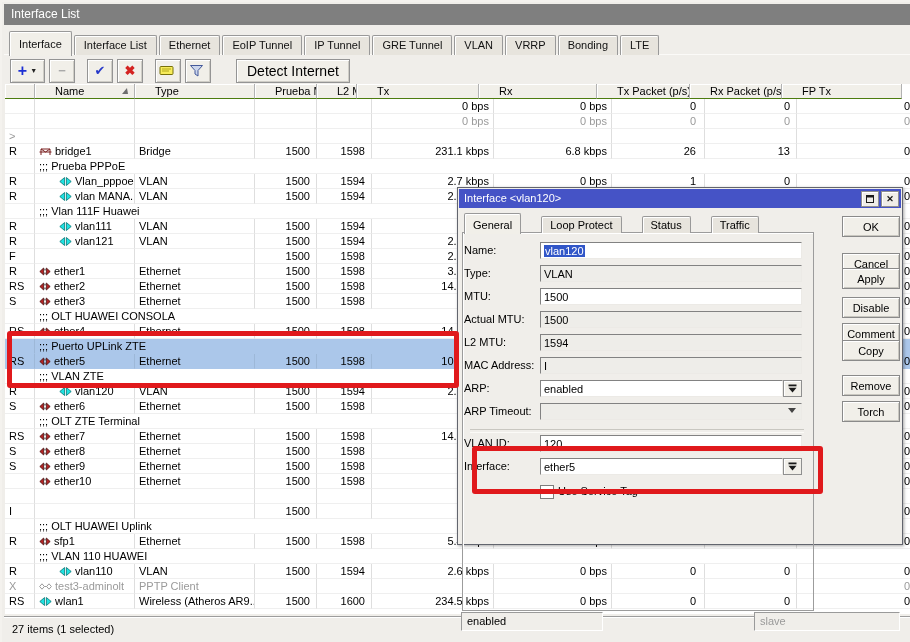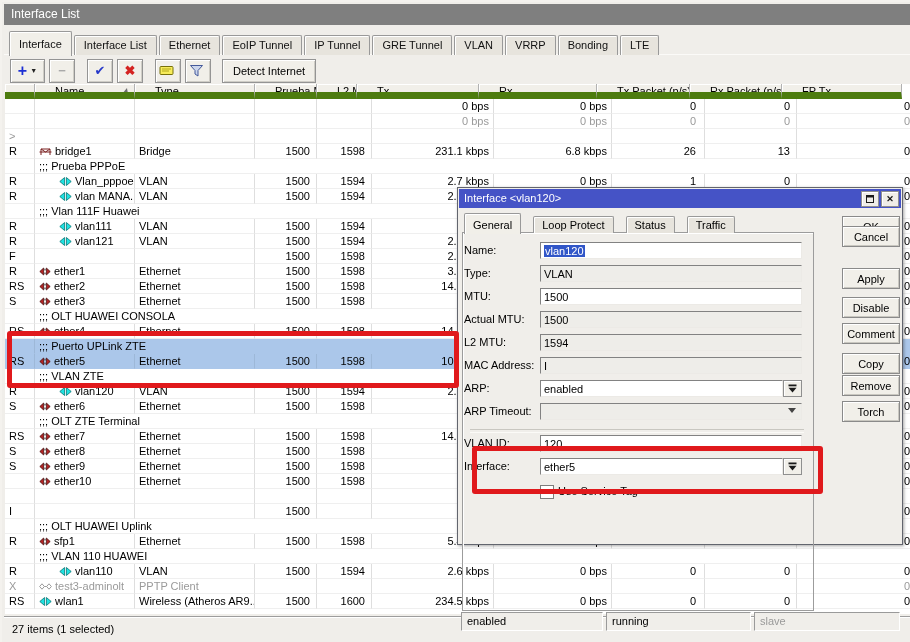--- a/index.html
+++ b/index.html
@@ -16,26 +16,26 @@
   
   .toolbar{position:absolute;top:56px;left:8px;height:25px;display:flex;align-items:center}
   .tbtn{height:24px;min-width:26px;box-sizing:border-box;background:#f1efe9;border:1px solid #949494;
     box-shadow:inset 1px 1px 0 #fff,inset -1px -1px 0 #cfcdc6;display:flex;align-items:center;justify-content:center;
     font-size:13px;margin-right:4px}
   .tbtn.add{width:35px;color:#1c2fd4;font-weight:bold;font-size:16px}
   .tbtn.add .dd{font-size:7px;color:#222;margin-left:3px;font-weight:normal}
   .tbtn.minus{color:#a9a9a9;font-weight:bold}
   .tbtn.check{color:#2739c9}
   .tbtn.xmark{color:#d42321;font-weight:bold}
-  .tbtn.detect{padding:0 10px;font-size:11px;margin-left:7px}
+  .tbtn.detect{padding:0 10px;font-size:14px;margin-left:21px}
   .gap{width:8px}
   
   .tablewrap{position:absolute;top:82px;left:3px;width:907px;height:530px;background:#fff;overflow:hidden}
   .thead{display:flex;width:915px;height:15px}
-  .hc{box-sizing:border-box;height:15px;background:#f1efe9;border-right:1px solid #b2b2b2;border-bottom:7px solid #4d7c0f;
+  .hc{box-sizing:border-box;height:15px;background:#f1efe9;border-right:1px solid #b2b2b2;border-bottom:1px solid #4d7c0f;
     box-shadow:inset 1px 1px 0 #fff;font-size:11px;line-height:14px;padding-left:20px;white-space:nowrap;overflow:hidden;position:relative;color:#000}
   .sortasc{position:absolute;right:5px;top:4px;width:0;height:0;border-left:3px solid transparent;border-right:3px solid transparent;border-bottom:6px solid #6e6e6e;transform:skewX(-18deg)}
   .trow{display:flex;width:915px;height:15px;font-size:11px;line-height:15px;color:#000}
   .trow.disabled{color:#9a9a9a}
   .trow.selected{background:#abc7ea}
   .cell{box-sizing:border-box;height:15px;border-right:1px solid #dedede;border-bottom:1px solid #efefef;
     white-space:nowrap;overflow:hidden}
   .trow.selected .cell{border-right-color:#9db8d8;border-bottom-color:#abc7ea}
   .c0{width:30px;padding-left:4px}
   .c1{width:100px;padding-left:4px}
@@ -55,21 +55,21 @@
   .statusbar{position:absolute;left:2px;right:0;bottom:2px;height:26px;background:#f0eeea;border-top:1px solid #9d9d9d;
     box-shadow:inset 0 1px 0 #fff;font-size:11px;padding:6px 0 0 8px;box-sizing:border-box;color:#000}
   
   .dialog{position:absolute;left:455px;top:185px;width:446px;height:358px;background:#f0eeea;border:1px solid #62656e;
     box-shadow:1px 1px 3px rgba(0,0,0,.35);z-index:10;box-sizing:border-box}
   .dtitle{position:absolute;top:1px;left:1px;right:1px;height:19px;background:#4553c6;color:#fff;font-size:11px;
     line-height:19px;padding-left:5px}
   .dctrl{position:absolute;top:3px;right:3px;display:flex;gap:2px}
   .dbtn{width:16px;height:14px;background:#efede8;border:1px solid #8f8f8f;box-shadow:inset 1px 1px 0 #fff;
     display:flex;align-items:center;justify-content:center;font-size:9px;color:#111;font-weight:bold}
-  .dtabs{position:absolute;top:24px;left:6px;height:21px;display:flex;align-items:flex-end;gap:12px;z-index:2}
+  .dtabs{position:absolute;top:24px;left:6px;height:21px;display:flex;align-items:flex-end;gap:20px;z-index:2}
   .dtab{background:#e7e4dd;border:1px solid #999;border-bottom:none;border-radius:2px 2px 0 0;padding:2px 8px;
     font-size:11px;height:17px;box-sizing:border-box;box-shadow:inset 1px 1px 0 #fff}
   .dtab.active{background:#f1efe9;height:21px;padding-top:5px;margin-bottom:-1px}
   .dpage{position:absolute;left:4px;top:44px;width:350px;height:377px;border:1px solid #9c9c9c;
     box-shadow:inset 1px 1px 0 #fff}
   .frow{position:absolute;left:0;height:17px;font-size:11px;line-height:17px}
   .flabel{position:absolute;left:6px;width:72px;white-space:nowrap;color:#000}
   .finput{position:absolute;left:82px;width:262px;height:17px;box-sizing:border-box;background:#fff;
     border:1px solid #828282;border-bottom-color:#eceae6;border-right-color:#eceae6;padding:1px 3px 0 3px;
     font-size:11px;line-height:14px;white-space:nowrap;overflow:hidden}
@@ -657,30 +657,29 @@
           </svg>
         </div>
     </div>
     <div class="frow" style="top:295px">
       <div class="cbox"></div>
       <span class="clabel">Use Service Tag</span>
     </div>
 
     <div class="dbtncol">
         <div class="pbtn" style="top: 28px;">OK</div>
-        <div class="pbtn" style="top: 38px;">Cancel</div>
+        <div class="pbtn" style="top: 65px;">Cancel</div>
         <div class="pbtn" style="top: 80px;">Apply</div>
         <div class="pbtn" style="top: 109px;">Disable</div>
         <div class="pbtn" style="top: 135px;">Comment</div>
-        <div class="pbtn" style="top: 165px;">Copy</div>
+        <div class="pbtn" style="top: 152px;">Copy</div>
         <div class="pbtn" style="top: 187px;">Remove</div>
         <div class="pbtn" style="top: 213px;">Torch</div>
       </div>
 
     <div class="fcell" style="left:3px;top:424px;width:142px">enabled</div>
-    <div class="fcell" style="left:148px;top:424px;width:145px">running</div>
     <div class="fcell graytext" style="left:296px;top:424px;width:146px">slave</div>
   </div>
 
   <div class="annot" style="left:5px;top:329px;width:442px;height:47px"></div>
   <div class="annot" style="left:470px;top:444px;width:341px;height:38px"></div>
 
 </div>
 
 </body></html>

